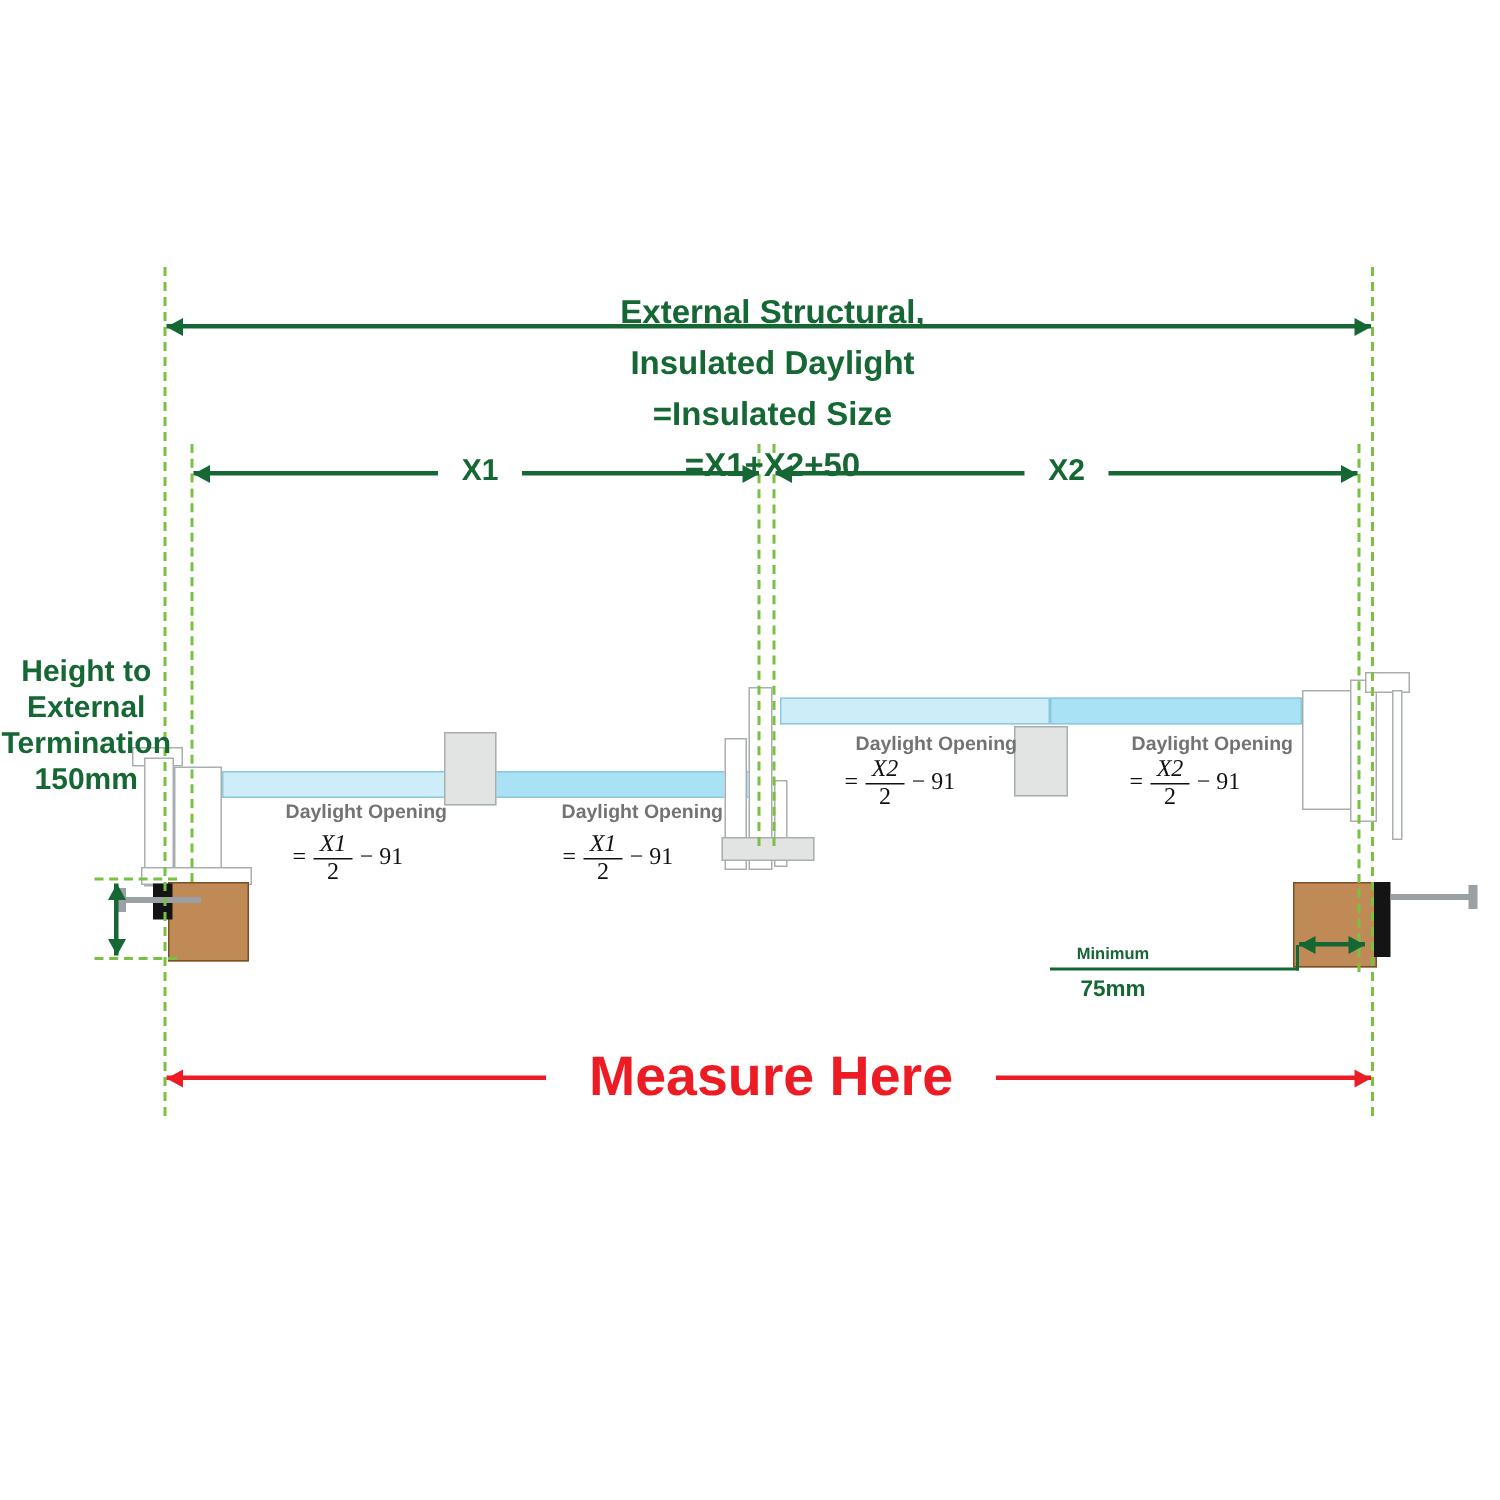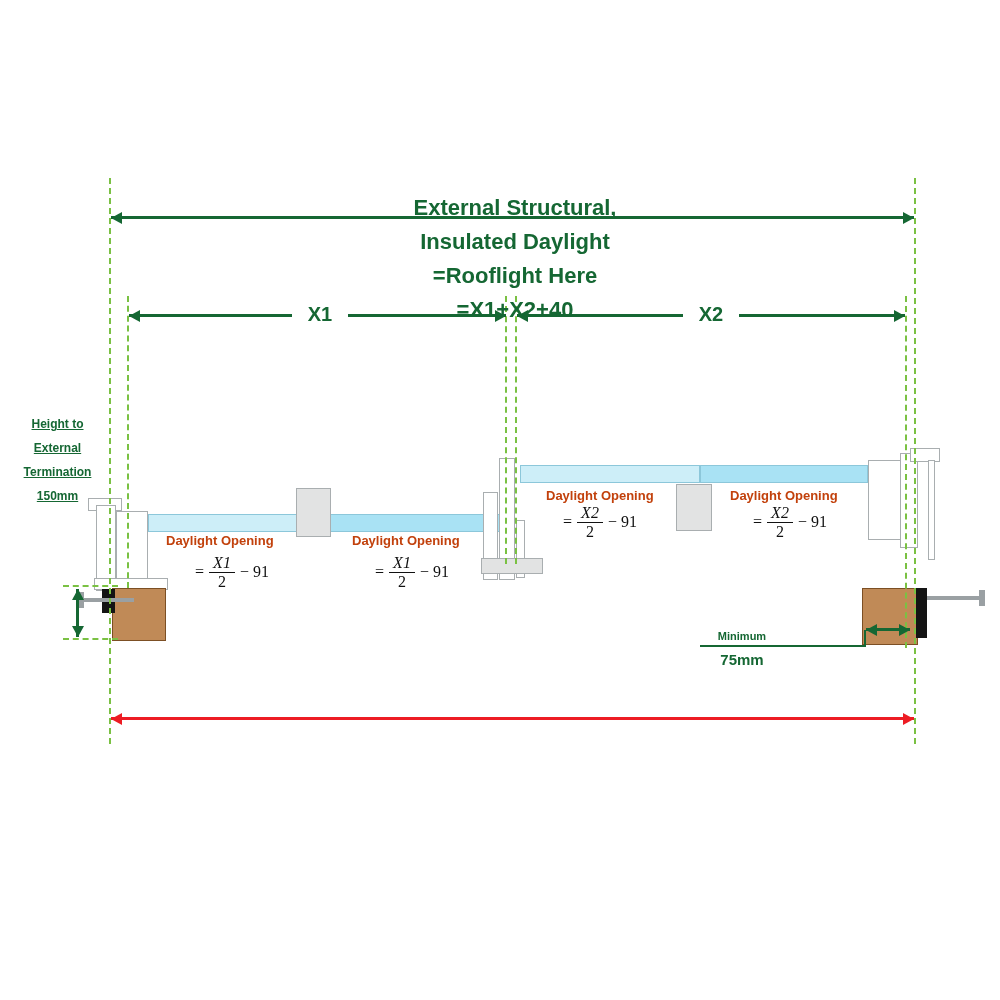--- a/index.html
+++ b/index.html
@@ -26,21 +26,21 @@
   .vdash{position:absolute;width:0;border-left:2px dashed var(--dash-green);}
   .hdash{position:absolute;height:0;border-top:2px dashed var(--dash-green);}
   .harrow{position:absolute;height:3px;background:currentColor;}
   .harrow::before{content:"";position:absolute;left:0;top:-4.5px;width:0;height:0;border-top:6px solid transparent;border-bottom:6px solid transparent;border-right:11px solid currentColor;}
   .harrow::after{content:"";position:absolute;right:0;top:-4.5px;width:0;height:0;border-top:6px solid transparent;border-bottom:6px solid transparent;border-left:11px solid currentColor;}
   .varrow{position:absolute;width:3px;background:currentColor;}
   .varrow::before{content:"";position:absolute;top:0;left:-4.5px;width:0;height:0;border-left:6px solid transparent;border-right:6px solid transparent;border-bottom:11px solid currentColor;}
   .varrow::after{content:"";position:absolute;bottom:0;left:-4.5px;width:0;height:0;border-left:6px solid transparent;border-right:6px solid transparent;border-top:11px solid currentColor;}
   .gline{position:absolute;background:var(--dark-green);}
   .green-label{position:absolute;color:var(--dark-green);font-weight:bold;text-align:center;}
-  .dl-label{position:absolute;color:#c2410c;font-weight:bold;font-size:13px;text-align:left;white-space:nowrap;}
+  .dl-label{position:absolute;color:#737373;font-weight:bold;font-size:13px;text-align:right;white-space:nowrap;}
   .formula{position:absolute;display:flex;align-items:center;justify-content:center;font-family:"Liberation Serif",serif;font-size:16px;color:#111;}
   .formula .frac{display:inline-flex;flex-direction:column;align-items:center;margin:0 5px;line-height:1.1;}
   .formula .num{border-bottom:1.5px solid #111;padding:0 4px;font-style:italic;}
   .dim-label{font-size:20px;background:#fff;padding:0 10px;line-height:24px;}
   .measure-text{position:absolute;color:var(--red);font-weight:bold;font-size:37px;background:#fff;text-align:center;line-height:42px;}
 </style>
 </head>
 <body>
 
 <div class="stage">
@@ -91,28 +91,28 @@
   <div class="harrow" style="left:517px;top:314px;width:388px;color:var(--dark-green);"></div>
   <div class="varrow" style="left:76px;top:589px;height:48px;color:var(--dark-green);"></div>
   <div class="gline" style="left:700px;top:645px;width:166px;height:2px;"></div>
   <div class="gline" style="left:864px;top:630px;width:2px;height:17px;"></div>
   <div class="harrow" style="left:866px;top:628px;width:44px;color:var(--dark-green);"></div>
   <div class="harrow" style="left:111px;top:717px;width:803px;color:var(--red);"></div>
 
   <div class="green-label" style="left:330px;top:150px;width:370px;font-size:22px;line-height:34px;margin-top:41px;">
     <div>External Structural,</div>
     <div>Insulated Daylight</div>
-    <div>=Rooflight Here</div>
-    <div>=X1+X2+40</div>
+    <div>=Insulated Size</div>
+    <div>=X1+X2+50</div>
   </div>
 
   <div class="green-label dim-label" style="left:292px;top:302px;width:36px;">X1</div>
   <div class="green-label dim-label" style="left:683px;top:302px;width:36px;">X2</div>
 
-  <div class="green-label" style="left:0px;top:412px;width:115px;font-size:12px;line-height:24px;text-decoration:underline;">
+  <div class="green-label" style="left:0px;top:436px;width:115px;font-size:20px;line-height:24px;">
     <div>Height to</div>
     <div>External</div>
     <div>Termination</div>
     <div>150mm</div>
   </div>
 
   <div class="green-label" style="left:696px;top:630px;width:92px;font-size:11px;">Minimum</div>
   <div class="green-label" style="left:696px;top:651px;width:92px;font-size:15px;">75mm</div>
 
   <div class="dl-label" style="left:166px;top:533px;width:132px;">Daylight Opening</div>
@@ -146,14 +146,15 @@
   </div>
   <div class="formula" style="left:730px;top:503px;width:120px;height:38px;">
     <span>=</span>
     <span class="frac">
       <span class="num">X2</span>
       <span class="den">2</span>
     </span>
     <span>− 91</span>
   </div>
 
+  <div class="measure-text" style="left:364px;top:697px;width:300px;">Measure Here</div>
 
 </div>
 
 </body></html>

